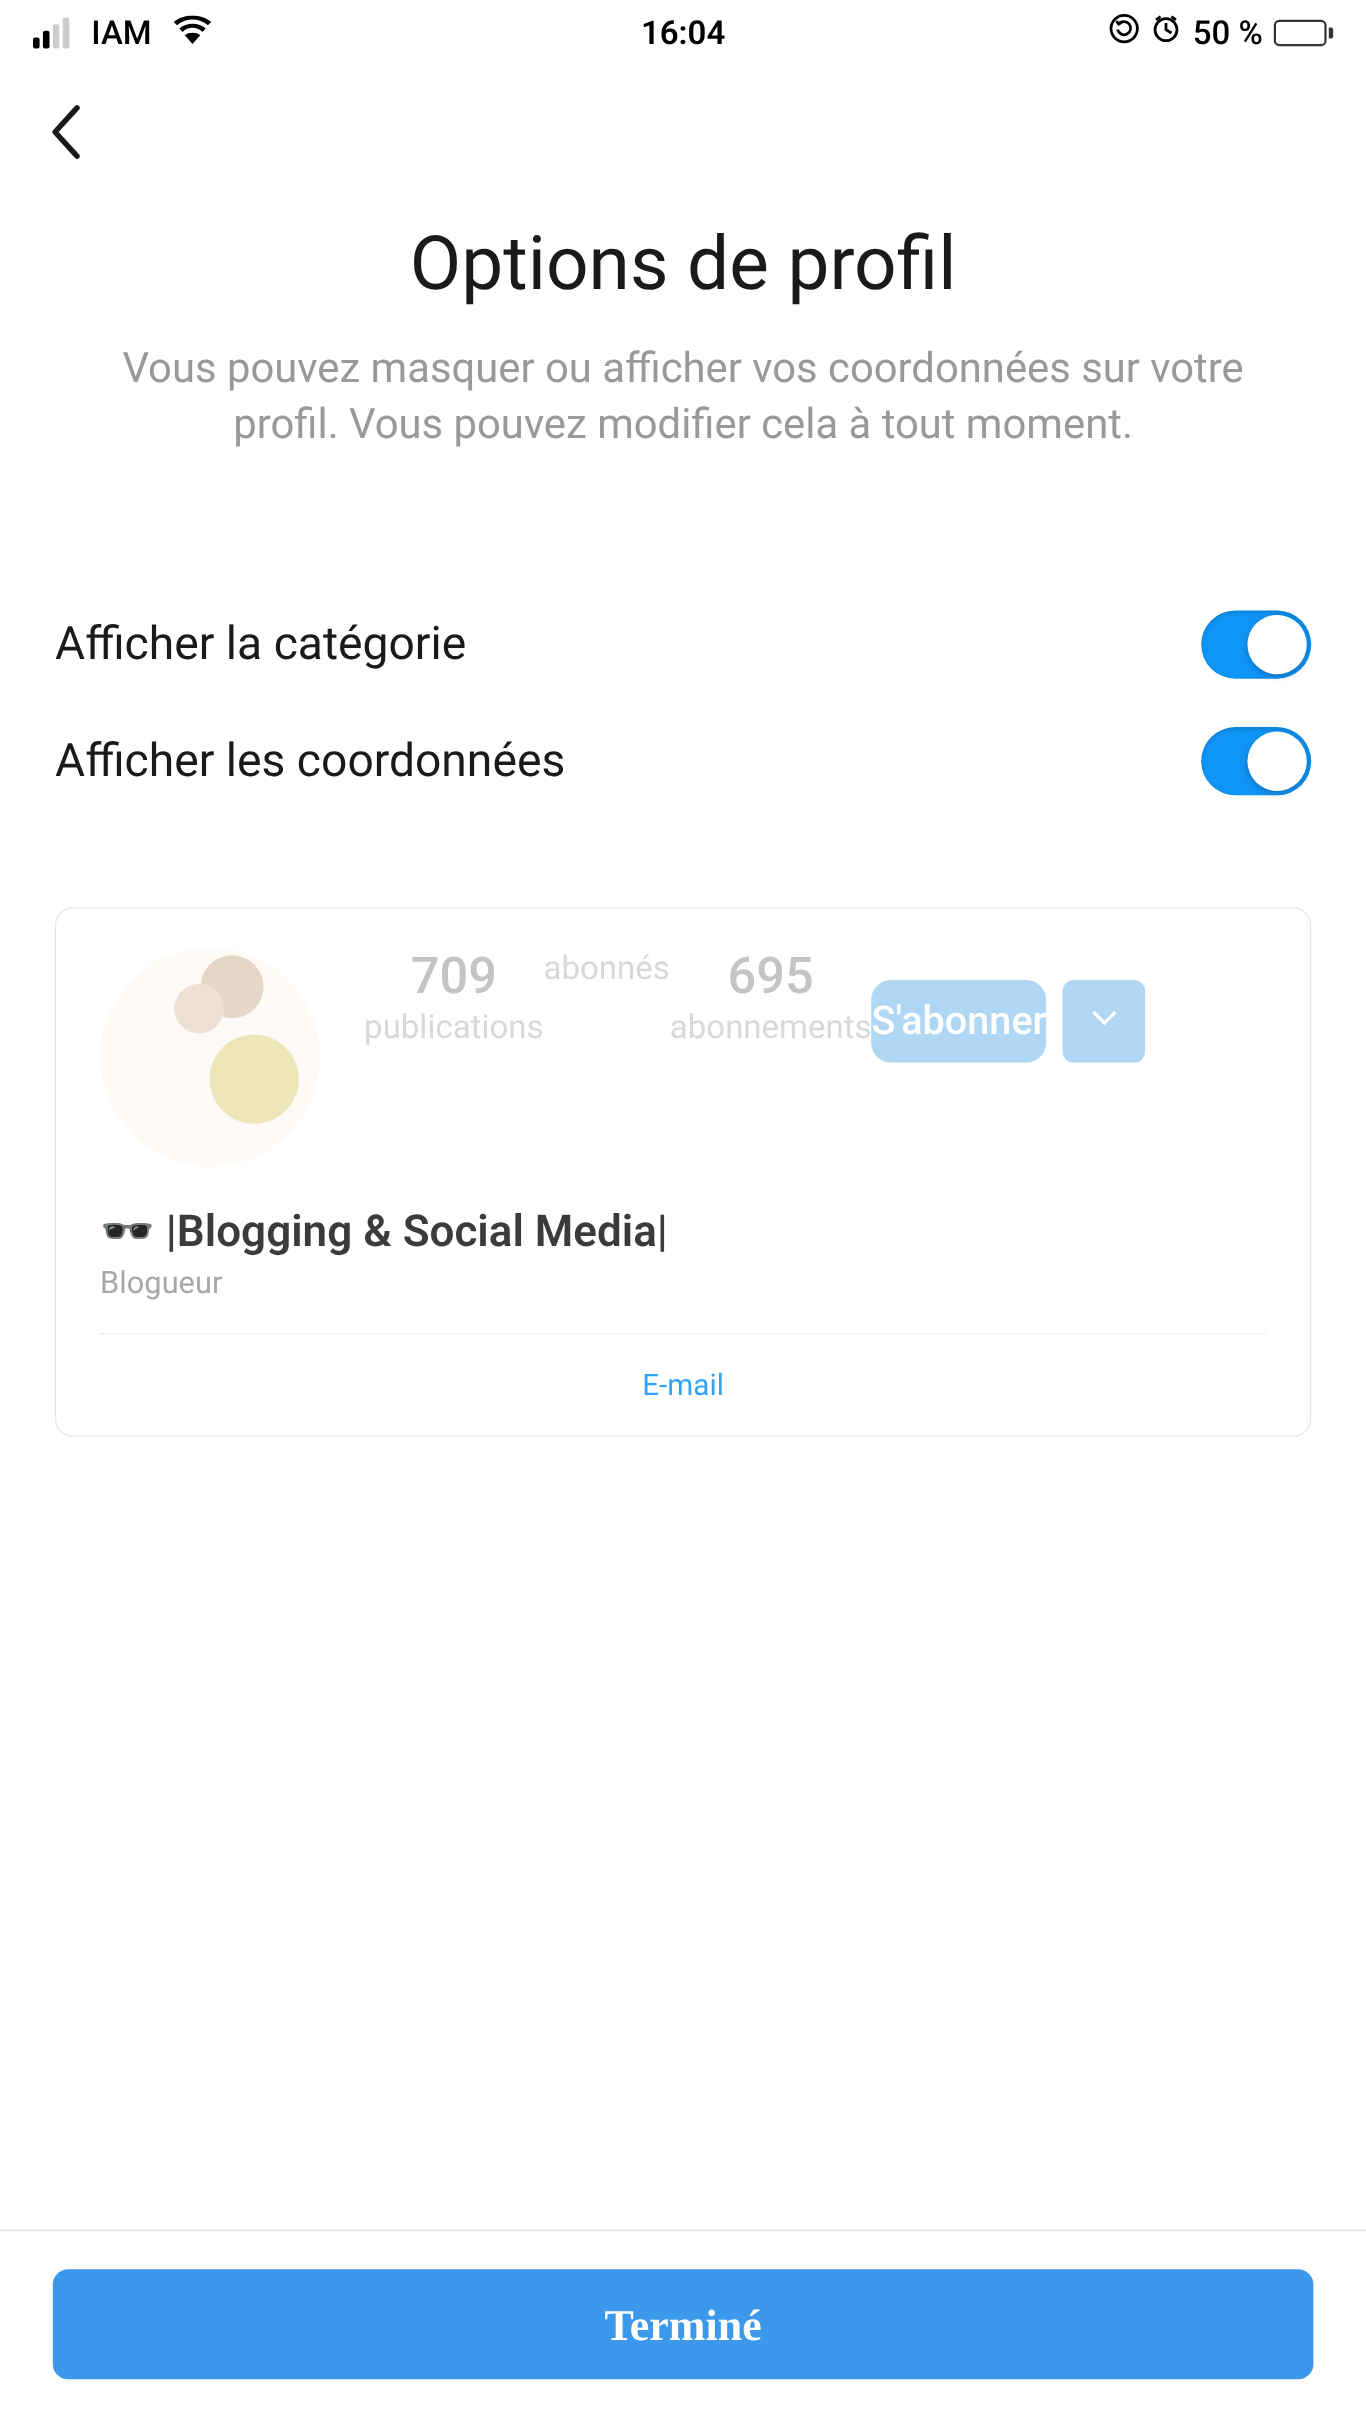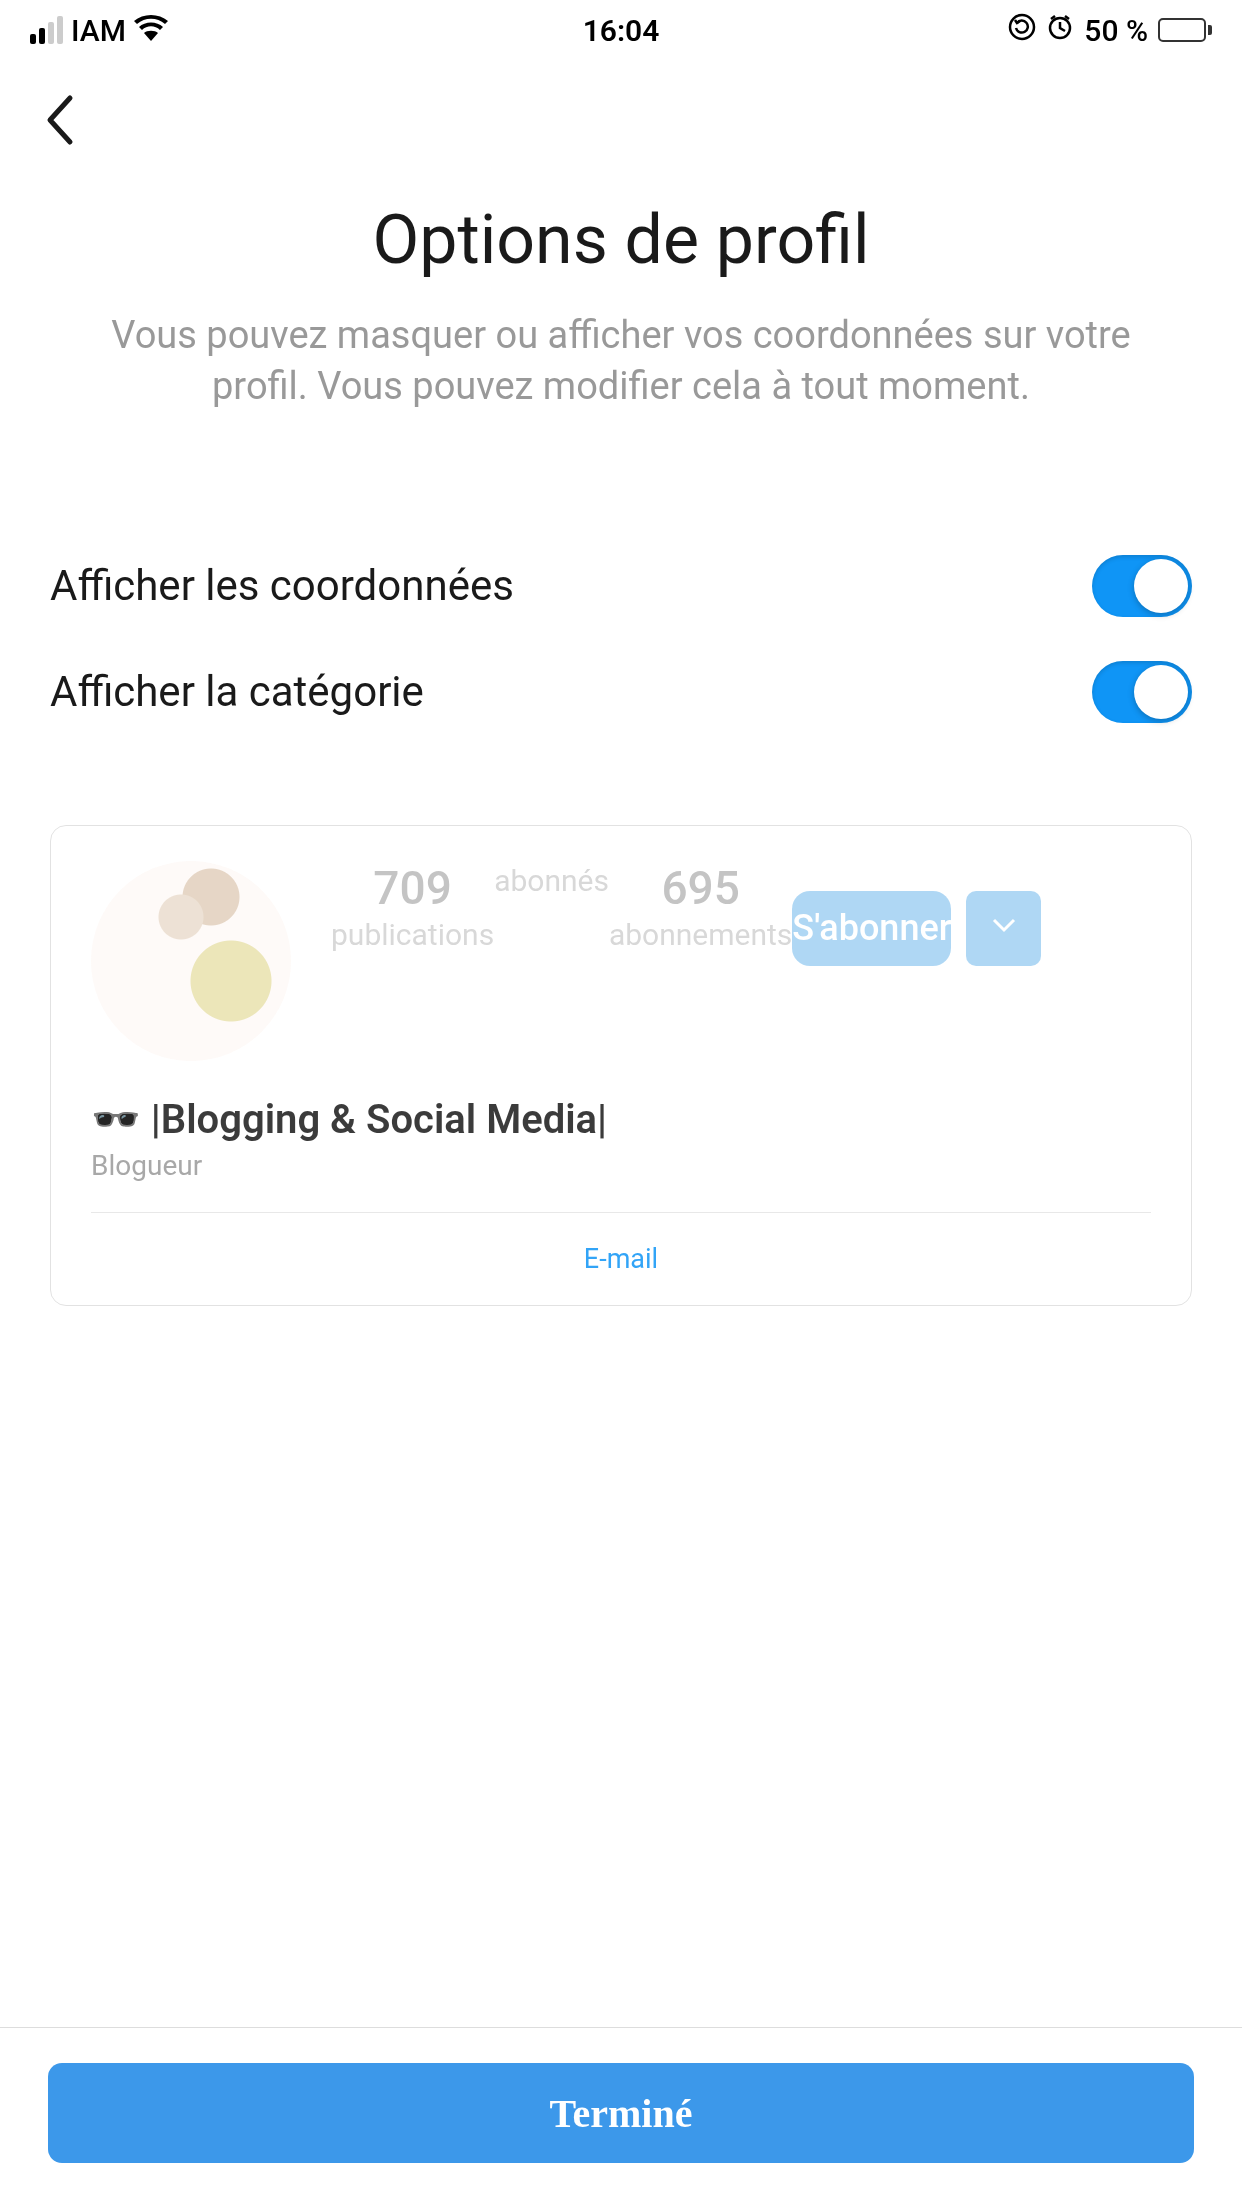--- a/index.html
+++ b/index.html
@@ -21,21 +21,21 @@
       display: flex;
       align-items: center;
       justify-content: space-between;
       padding: 0 30px;
       font-size: 30px;
       font-weight: 500;
     }
     .status-left {
       display: flex;
       align-items: center;
-      gap: 8px;
+      gap: 20px;
     }
     .signal-bars {
       display: inline-flex;
       align-items: flex-end;
       gap: 3px;
     }
     .bar {
       width: 6px;
       background: #000;
       border-radius: 2px;
@@ -321,27 +321,27 @@
     </svg>
   </div>
 </div>
 
 <div class="content">
   <h1 class="title">Options de profil</h1>
   <p class="subtitle">Vous pouvez masquer ou afficher vos coordonnées sur votre profil. Vous pouvez modifier cela à tout moment.</p>
 
   <div class="toggle-section">
     <div class="toggle-row">
-      <span class="toggle-label">Afficher les coordonnées</span>
+      <span class="toggle-label">Afficher la catégorie</span>
       <div class="toggle">
         <div class="toggle-knob"></div>
       </div>
     </div>
     <div class="toggle-row">
-      <span class="toggle-label">Afficher la catégorie</span>
+      <span class="toggle-label">Afficher les coordonnées</span>
       <div class="toggle">
         <div class="toggle-knob"></div>
       </div>
     </div>
   </div>
 
   <div class="profile-card">
     <div class="profile-header">
       <div class="avatar">
         <div class="avatar-inner"></div>

